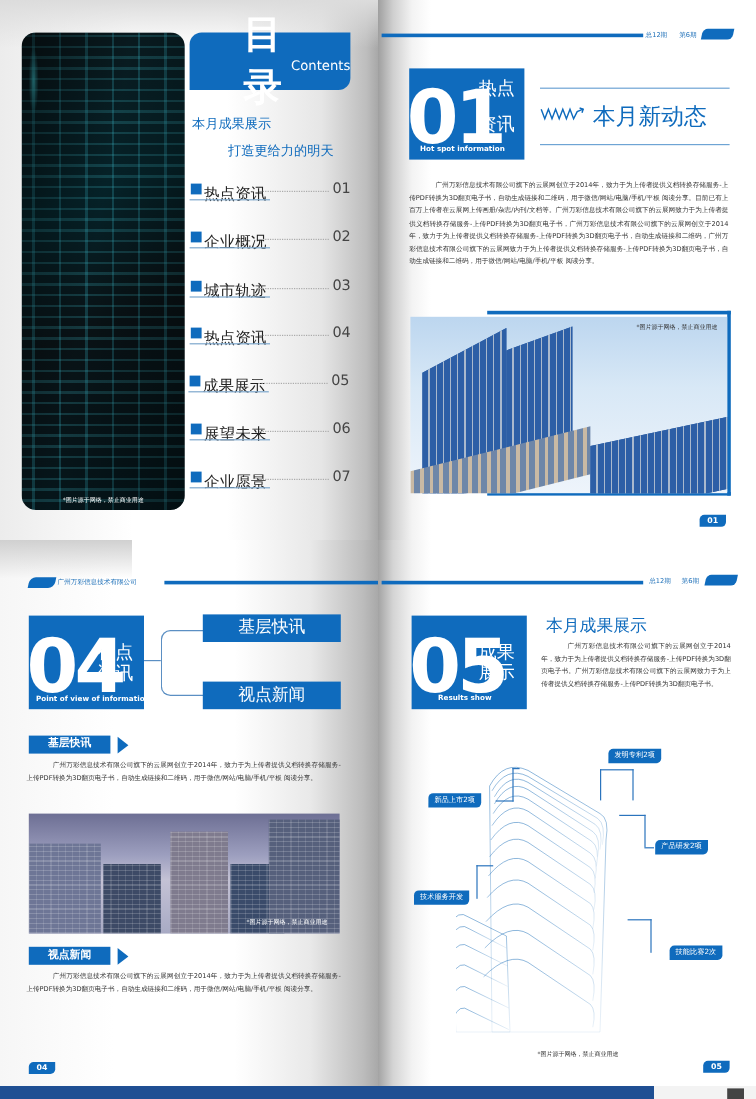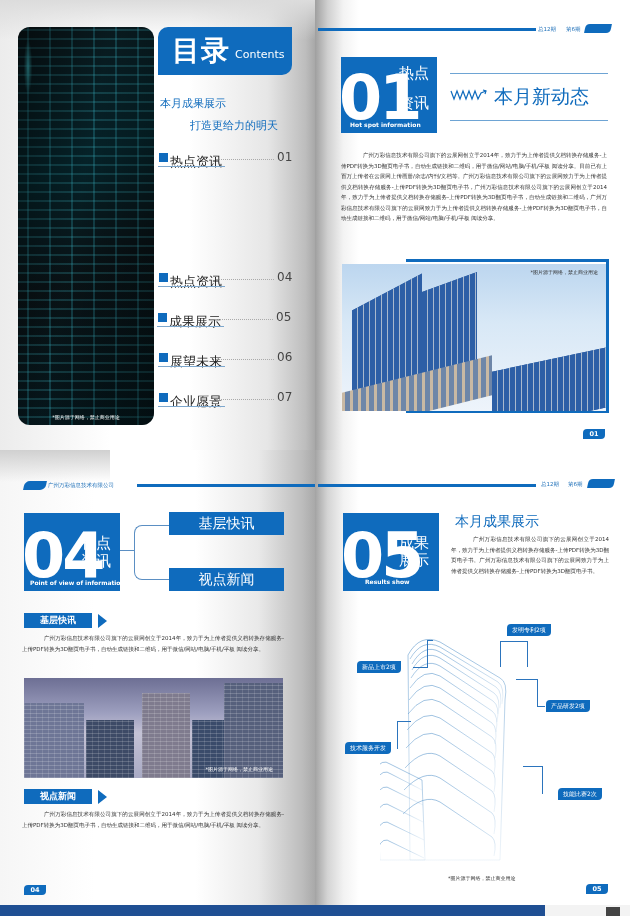--- a/index.html
+++ b/index.html
@@ -28,21 +28,21 @@
       radial-gradient(ellipse 6px 40px at 10px 40px, rgba(70,220,230,.7), transparent 70%),
       repeating-linear-gradient(90deg, rgba(60,200,220,.0) 0 9px, rgba(60,200,220,.25) 9px 11px, rgba(0,0,0,0) 11px 22px),
       repeating-linear-gradient(0deg, rgba(0,0,0,0) 0 7px, rgba(70,210,225,.22) 7px 9px),
       linear-gradient(160deg, #0b1a1f 0%, #06262d 35%, #0a1418 60%, #051a20 100%);
     overflow:hidden; }
   .toc-photo::after { content:""; position:absolute; inset:0;
     background: linear-gradient(100deg, rgba(0,0,0,.55) 0%, rgba(0,0,0,.1) 45%, rgba(0,0,0,.45) 100%); }
   .photo-caption { position:absolute; left:0; right:0; bottom:5px; text-align:center; font-size:5px; color:#fff; z-index:2; }
   .toc-title { position:absolute; left:158px; top:27px; width:134px; height:48px; background:#0f6bbd;
     border-radius:10px 0 10px 0; color:#fff; display:flex; align-items:center; padding-left:14px; }
-  .toc-title .big { font-size:28px; font-weight:bold; letter-spacing:1px; }
+  .toc-title .big { font-size:32px; font-weight:bold; letter-spacing:1px;margin-left:31px; }
   .toc-title .small { font-size:11px; margin-left:5px; margin-top:6px; }
   .slogan1 { position:absolute; left:160px; top:96px; font-size:11px; color:#0f6bbd; }
   .slogan2 { position:absolute; left:190px; top:118px; font-size:11px; color:#0f6bbd; }
   .toc-item { position:absolute; left:158px; width:135px; height:18px; }
   .toc-item .sq { position:absolute; left:1px; top:2px; width:9px; height:9px; background:#0f6bbd; }
   .toc-item .lbl { position:absolute; left:12px; top:2px; font-size:13px; color:#222; }
   .toc-item .dots { position:absolute; left:58px; top:8px; width:58px; border-top:1px dotted #aaa; }
   .toc-item .num { position:absolute; left:119px; top:-1px; font-size:12px; color:#444; }
   .toc-item .uline { position:absolute; left:0; top:15px; width:67px; border-top:1px solid #7da7cd; }
 
@@ -109,20 +109,34 @@
     <span class="small">Contents</span>
   </div>
   <div class="slogan1">本月成果展示</div>
   <div class="slogan2">打造更给力的明天</div>
 
   <div class="toc-item" style="top:151px">
     <span class="sq"></span>
     <span class="lbl">热点资讯</span>
     <span class="dots"></span>
     <span class="num">01</span>
+    <span class="uline"></span>
+  </div>
+  <div class="toc-item" style="top:191px">
+    <span class="sq"></span>
+    <span class="lbl">企业概况</span>
+    <span class="dots"></span>
+    <span class="num">02</span>
+    <span class="uline"></span>
+  </div>
+  <div class="toc-item" style="top:232px">
+    <span class="sq"></span>
+    <span class="lbl">城市轨迹</span>
+    <span class="dots"></span>
+    <span class="num">03</span>
     <span class="uline"></span>
   </div>
   <div class="toc-item" style="top:271px">
     <span class="sq"></span>
     <span class="lbl">热点资讯</span>
     <span class="dots"></span>
     <span class="num">04</span>
     <span class="uline"></span>
   </div>
   <div class="toc-item" style="top:311px;left:157px">

